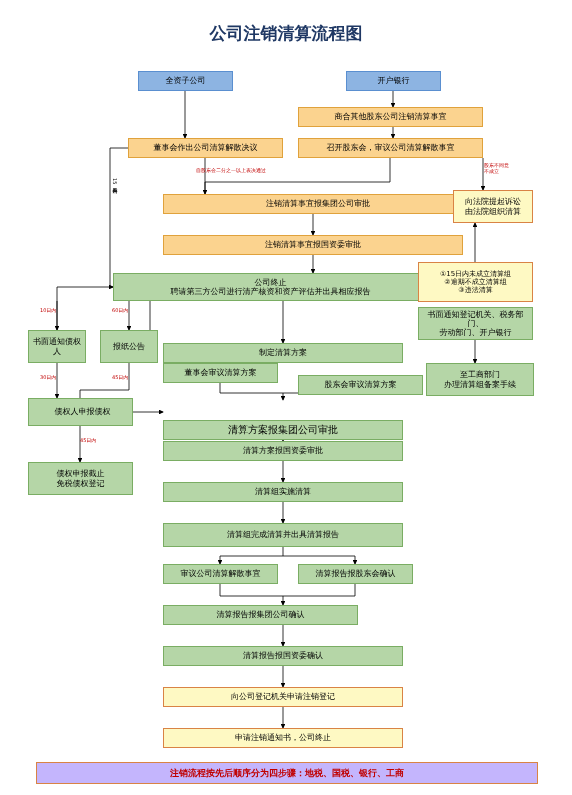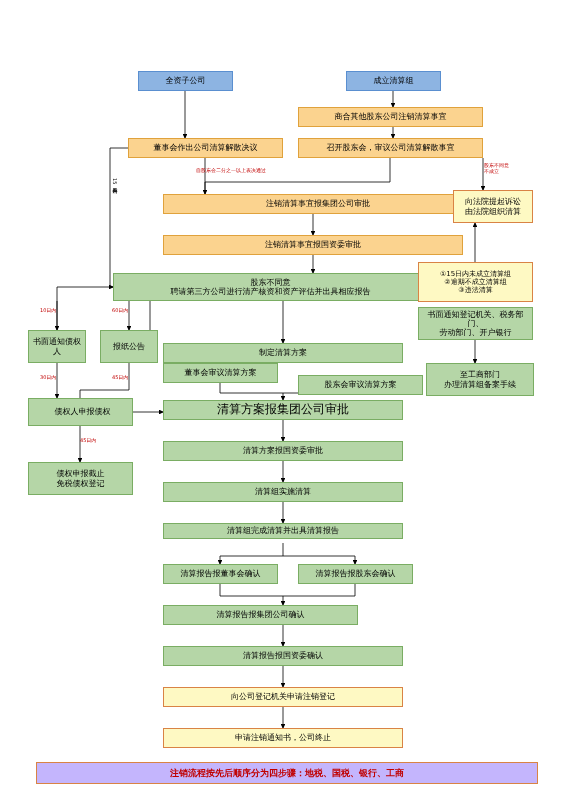--- a/index.html
+++ b/index.html
@@ -44,20 +44,21 @@
     background:#c4b5fd;border:1px solid #d98345;
     display:flex;align-items:center;justify-content:center;
     font-size:9px;font-weight:bold;color:#c00000;z-index:5;
   }
   svg{position:absolute;left:0;top:0;}
 </style>
 </head>
 <body>
 
 <div id="canvas">
+  <div id="title">公司注销清算流程图</div>
   <svg id="edges-svg" width="572" height="795">
     <defs>
       <marker id="arw" markerWidth="6" markerHeight="6" refX="5" refY="3" orient="auto">
         <path d="M0,0 L6,3 L0,6 z" fill="#000"></path>
       </marker>
     </defs>
     <g id="edge-group" stroke="#000" stroke-width="0.8" fill="none">
         <path d="M185,91 L185,138" marker-end="url(#arw)"></path>
         <path d="M393,91 L393,107" marker-end="url(#arw)"></path>
         <path d="M393,127 L393,138" marker-end="url(#arw)"></path>
@@ -91,50 +92,50 @@
         <path d="M355,584 L355,596 L283,596"></path>
         <path d="M283,625 L283,646" marker-end="url(#arw)"></path>
         <path d="M283,666 L283,687" marker-end="url(#arw)"></path>
         <path d="M283,707 L283,728" marker-end="url(#arw)"></path>
         <path d="M475,340 L475,363" marker-end="url(#arw)"></path>
         <path d="M133,412 L163,412" marker-end="url(#arw)"></path>
       </g>
   </svg>
   <div id="node-layer">
       <div class="node blue" style="left: 138px; top: 71px; width: 95px; height: 20px; font-size: 8px;">全资子公司</div>
-      <div class="node blue" style="left: 346px; top: 71px; width: 95px; height: 20px; font-size: 8px;">成立清算组</div>
+      <div class="node blue" style="left: 346px; top: 71px; width: 95px; height: 20px; font-size: 8px;">开户银行</div>
       <div class="node yellow" style="left: 298px; top: 107px; width: 185px; height: 20px; font-size: 8px;">商合其他股东公司注销清算事宜</div>
       <div class="node yellow" style="left: 128px; top: 138px; width: 155px; height: 20px; font-size: 8px;">董事会作出公司清算解散决议</div>
       <div class="node yellow" style="left: 298px; top: 138px; width: 185px; height: 20px; font-size: 8px;">召开股东会，审议公司清算解散事宜</div>
       <div class="node yellow" style="left: 163px; top: 194px; width: 300px; height: 20px; font-size: 8px; padding-left: 12px;">注销清算事宜报集团公司审批</div>
       <div class="node yellow" style="left: 163px; top: 235px; width: 300px; height: 20px; font-size: 8px;">注销清算事宜报国资委审批</div>
-      <div class="node green" style="left: 113px; top: 273px; width: 315px; height: 28px; font-size: 8px;">股东不同意
+      <div class="node green" style="left: 113px; top: 273px; width: 315px; height: 28px; font-size: 8px;">公司终止
 聘请第三方公司进行清产核资和资产评估并出具相应报告</div>
       <div class="node orange" style="left: 453px; top: 190px; width: 80px; height: 33px; font-size: 8px;">向法院提起诉讼
 由法院组织清算</div>
       <div class="node orange" style="left: 418px; top: 262px; width: 115px; height: 40px; font-size: 7px;">①15日内未成立清算组
 ②逾期不成立清算组
 ③违法清算</div>
       <div class="node green" style="left: 28px; top: 330px; width: 58px; height: 33px; font-size: 8px;">书面通知债权人</div>
       <div class="node green" style="left: 100px; top: 330px; width: 58px; height: 33px; font-size: 8px;">报纸公告</div>
       <div class="node green" style="left: 163px; top: 343px; width: 240px; height: 20px; font-size: 8px;">制定清算方案</div>
       <div class="node green" style="left: 418px; top: 307px; width: 115px; height: 33px; font-size: 8px;">书面通知登记机关、税务部门、
 劳动部门、开户银行</div>
       <div class="node green" style="left: 163px; top: 363px; width: 115px; height: 20px; font-size: 8px;">董事会审议清算方案</div>
       <div class="node green" style="left: 298px; top: 363px; width: 125px; height: 20px; font-size: 8px; margin-top: 12px;">股东会审议清算方案</div>
       <div class="node green" style="left: 426px; top: 363px; width: 108px; height: 33px; font-size: 8px;">至工商部门
 办理清算组备案手续</div>
       <div class="node green" style="left: 28px; top: 398px; width: 105px; height: 28px; font-size: 8px; padding-left: 6px;">债权人申报债权</div>
-      <div class="node green" style="left: 163px; top: 400px; width: 240px; height: 20px; font-size: 12px;">清算方案报集团公司审批</div>
+      <div class="node green" style="left: 163px; top: 420px; width: 240px; height: 20px; font-size: 10px;">清算方案报集团公司审批</div>
       <div class="node green" style="left: 163px; top: 441px; width: 240px; height: 20px; font-size: 8px;">清算方案报国资委审批</div>
       <div class="node green" style="left: 28px; top: 462px; width: 105px; height: 33px; font-size: 8px;">债权申报截止
 免税债权登记</div>
       <div class="node green" style="left: 163px; top: 482px; width: 240px; height: 20px; font-size: 8px;">清算组实施清算</div>
-      <div class="node green" style="left: 163px; top: 523px; width: 240px; height: 16px; font-size: 8px;">清算组完成清算并出具清算报告</div>
-      <div class="node green" style="left: 163px; top: 564px; width: 115px; height: 20px; font-size: 8px;">清算报告报董事会确认</div>
+      <div class="node green" style="left: 163px; top: 523px; width: 240px; height: 24px; font-size: 8px;">清算组完成清算并出具清算报告</div>
+      <div class="node green" style="left: 163px; top: 564px; width: 115px; height: 20px; font-size: 8px;">审议公司清算解散事宜</div>
       <div class="node green" style="left: 298px; top: 564px; width: 115px; height: 20px; font-size: 8px;">清算报告报股东会确认</div>
       <div class="node green" style="left: 163px; top: 605px; width: 195px; height: 20px; font-size: 8px;">清算报告报集团公司确认</div>
       <div class="node green" style="left: 163px; top: 646px; width: 240px; height: 20px; font-size: 8px;">清算报告报国资委确认</div>
       <div class="node orange" style="left: 163px; top: 687px; width: 240px; height: 20px; font-size: 8px;">向公司登记机关申请注销登记</div>
       <div class="node orange" style="left: 163px; top: 728px; width: 240px; height: 20px; font-size: 8px;">申请注销通知书，公司终止</div>
     </div>
   <div id="label-layer">
       <div class="label" style="left: 196px; top: 167px; font-size: 5px; color: rgb(192, 0, 0); white-space: pre-line;">自股东会二分之一以上表决通过</div>
       <div class="label" style="left: 112px; top: 178px; font-size: 5px; color: rgb(0, 0, 0); writing-mode: vertical-rl; white-space: nowrap;">15个工作日内</div>
       <div class="label" style="left: 484px; top: 162px; font-size: 5px; color: rgb(192, 0, 0); white-space: pre-line;">股东不同意

